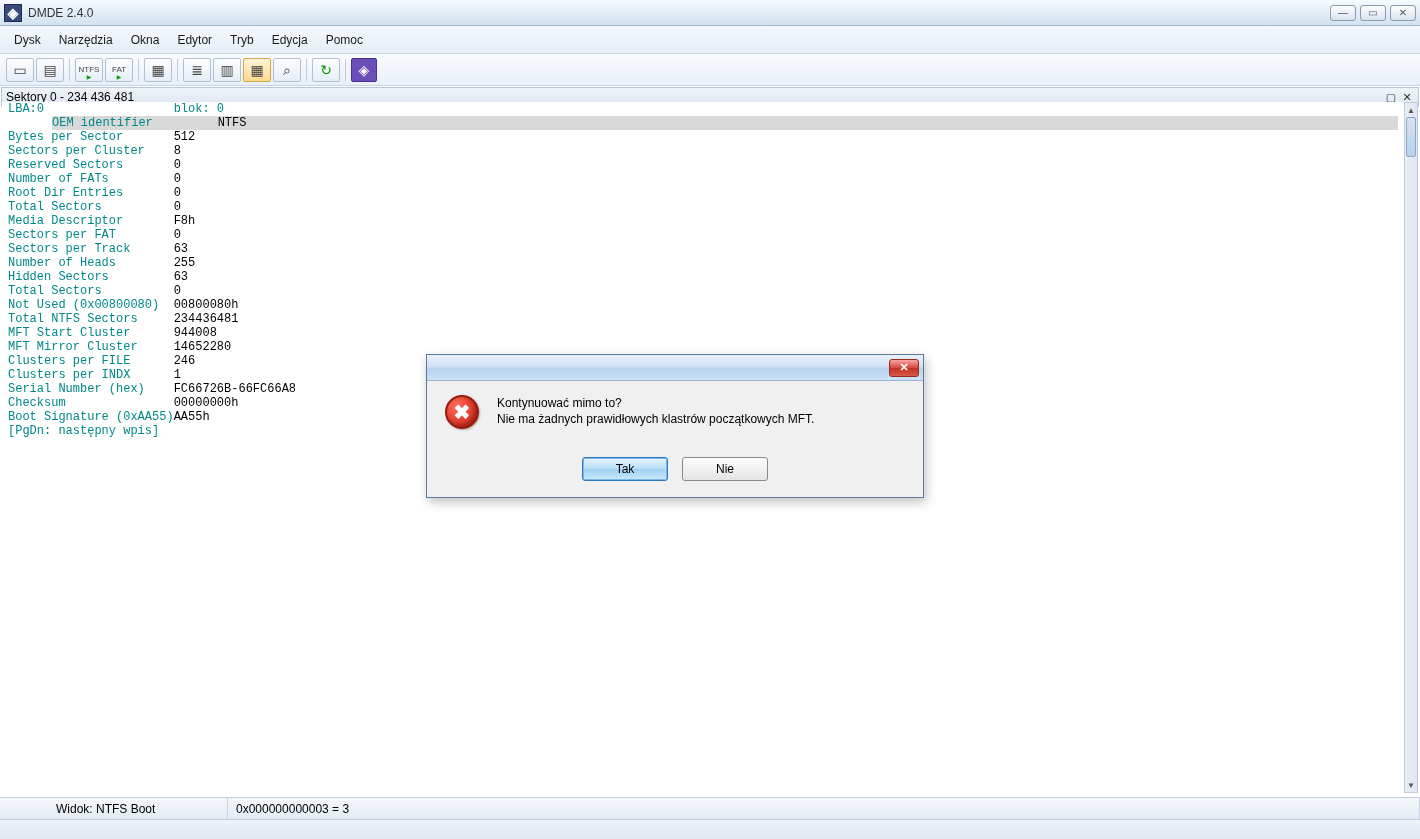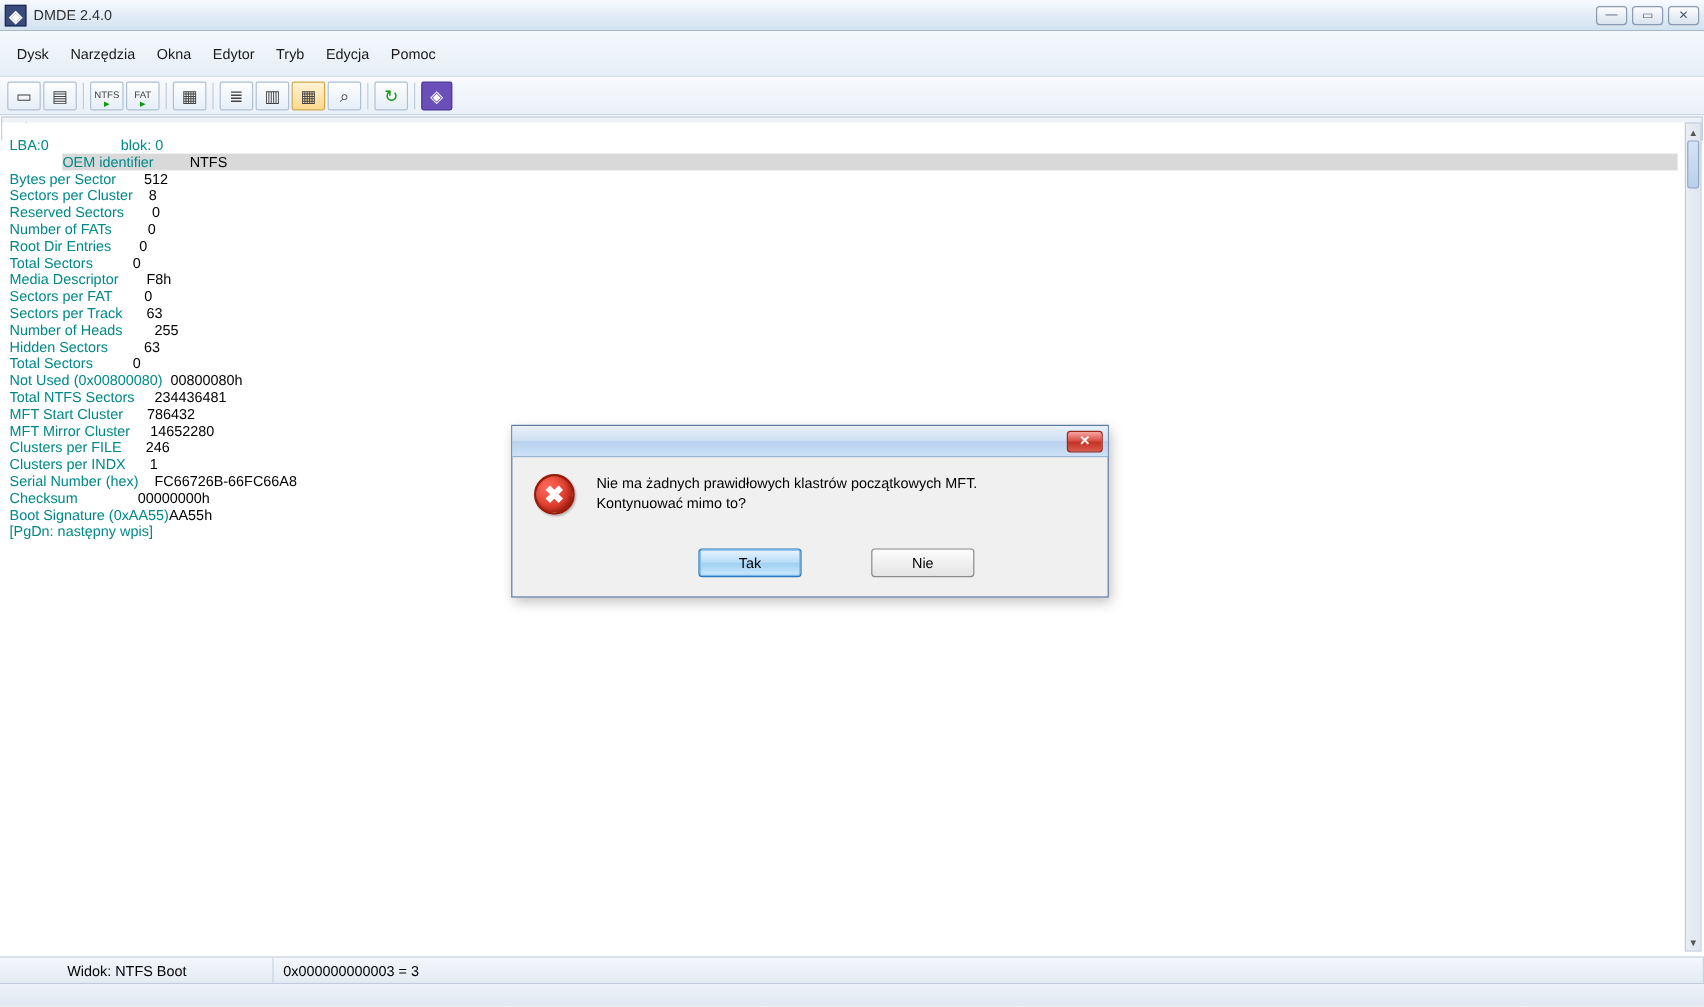--- a/index.html
+++ b/index.html
@@ -36,21 +36,21 @@
     border: 1px solid #8a9bb0;
     border-radius: 3px;
     background: linear-gradient(to bottom, #fdfdfe, #d9e3ee);
     display: flex; align-items: center; justify-content: center;
     cursor: pointer;
     font-size: 10px;
     color:#4a5a70;
   }
   
   .menubar {
-    height: 38px;
+    height: 28px;
     background: linear-gradient(to bottom, #f4f8fc, #e6eef7);
     border-bottom: 1px solid #c8d4e2;
     display: flex;
     align-items: center;
     padding: 0 6px;
     gap: 2px;
   }
   .menu-item {
     padding: 2px 8px;
     color: #1a1a1a;
@@ -116,25 +116,25 @@
     cursor:pointer; font-size:11px; color:#333;
   }
   
   .data-area {
     position: absolute;
     top: 102px;
     left: 2px;
     right: 16px;
     bottom: 46px;
     background: #fff;
-    font-family: Liberation Sans, sans-serif;
+    font-family: Liberation Mono, monospace;
     font-size: 12px;
     line-height: 14px;
     overflow: hidden;
-    padding: 12px 6px;
+    padding: 0 6px;
   }
   .data-row { white-space: pre; }
   .label-teal { color: #008888; }
   .label-value { color: #000; }
   .row-highlight { background: #d9d9d9; display:block;margin-left:44px;}
   
   .vscroll {
     position:absolute;
     top:102px; right:2px; bottom:46px; width:14px;
     background: linear-gradient(to right,#eaeef4,#dfe6ef);
@@ -216,21 +216,21 @@
     justify-content: center;
     padding: 6px 0 16px 0;
   }
   .dlg-btn {
     width: 86px; height: 24px;
     border: 1px solid #8a8a8a;
     border-radius: 3px;
     background: linear-gradient(to bottom,#fdfdfd,#e4e4e4);
     cursor:pointer;
     font-size:12px;
-    display:flex; align-items:center; justify-content:center;margin-left:44px;
+    display:flex; align-items:center; justify-content:center;
   }
   .dlg-btn.primary {
     border: 1px solid #2a7ac0;
     background: linear-gradient(to bottom,#e9f5ff,#b8ddf7 48%,#9fd0f2 52%,#cdeafc);
     box-shadow: 0 0 0 1px #7bb8e8 inset;
   }
 </style>
 </head>
 <body>
 
@@ -313,21 +313,21 @@
     <div class="data-row"><span class="label-teal">Root Dir Entries       </span><span class="label-value">0</span></div>
     <div class="data-row"><span class="label-teal">Total Sectors          </span><span class="label-value">0</span></div>
     <div class="data-row"><span class="label-teal">Media Descriptor       </span><span class="label-value">F8h</span></div>
     <div class="data-row"><span class="label-teal">Sectors per FAT        </span><span class="label-value">0</span></div>
     <div class="data-row"><span class="label-teal">Sectors per Track      </span><span class="label-value">63</span></div>
     <div class="data-row"><span class="label-teal">Number of Heads        </span><span class="label-value">255</span></div>
     <div class="data-row"><span class="label-teal">Hidden Sectors         </span><span class="label-value">63</span></div>
     <div class="data-row"><span class="label-teal">Total Sectors          </span><span class="label-value">0</span></div>
     <div class="data-row"><span class="label-teal">Not Used (0x00800080)  </span><span class="label-value">00800080h</span></div>
     <div class="data-row"><span class="label-teal">Total NTFS Sectors     </span><span class="label-value">234436481</span></div>
-    <div class="data-row"><span class="label-teal">MFT Start Cluster      </span><span class="label-value">786432</span></div>
+    <div class="data-row"><span class="label-teal">MFT Start Cluster      </span><span class="label-value">944008</span></div>
     <div class="data-row"><span class="label-teal">MFT Mirror Cluster     </span><span class="label-value">14652280</span></div>
     <div class="data-row"><span class="label-teal">Clusters per FILE      </span><span class="label-value">246</span></div>
     <div class="data-row"><span class="label-teal">Clusters per INDX      </span><span class="label-value">1</span></div>
     <div class="data-row"><span class="label-teal">Serial Number (hex)    </span><span class="label-value">FC66726B-66FC66A8</span></div>
     <div class="data-row"><span class="label-teal">Checksum               </span><span class="label-value">00000000h</span></div>
     <div class="data-row"><span class="label-teal">Boot Signature (0xAA55)</span><span class="label-value">AA55h</span></div>
     <div class="data-row"><span class="label-teal">[PgDn: następny wpis]</span></div>
   </div>
 
 <div class="vscroll">
@@ -342,21 +342,21 @@
 </div>
 <div class="bottom-gap"></div>
 
 <div class="dialog">
   <div class="dialog-title">
     <div class="dialog-close">✕</div>
   </div>
   <div class="dialog-body">
     <div class="error-icon">✖</div>
     <div class="dialog-msg">
+      <div>Kontynuować mimo to?</div>
       <div>Nie ma żadnych prawidłowych klastrów początkowych MFT.</div>
-      <div>Kontynuować mimo to?</div>
     </div>
   </div>
   <div class="dialog-buttons">
     <div class="dlg-btn primary">Tak</div>
     <div class="dlg-btn">Nie</div>
   </div>
 </div>
 
 </body></html>

